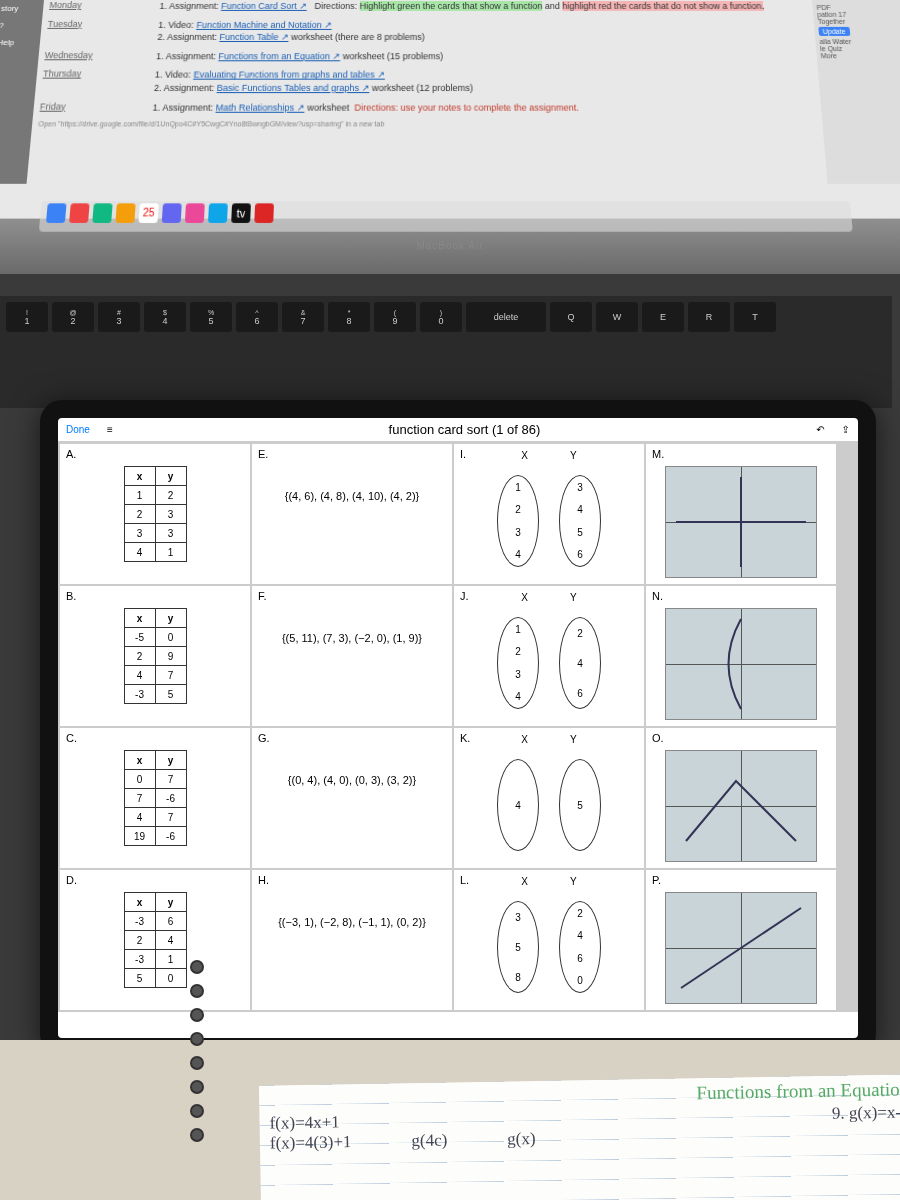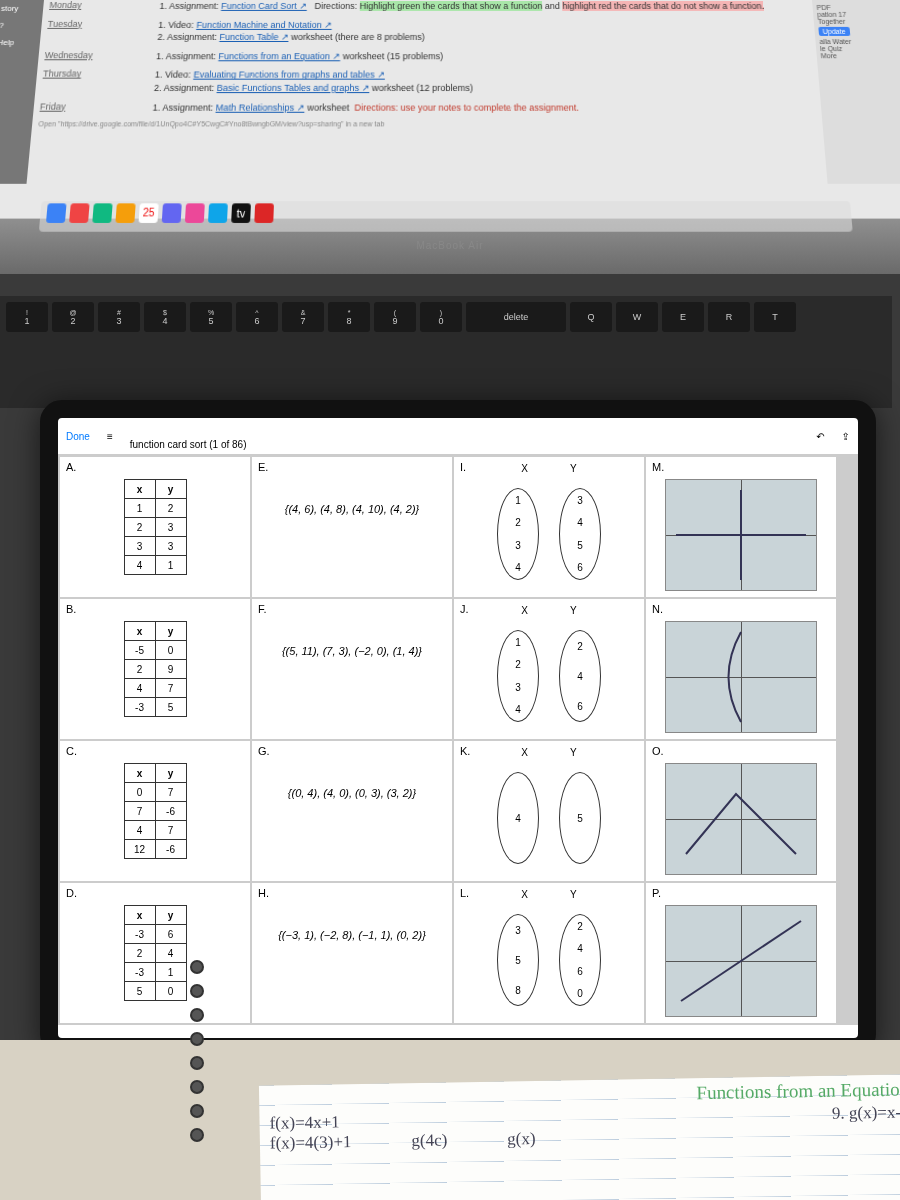--- a/index.html
+++ b/index.html
@@ -140,39 +140,39 @@
   }
   .ipad-toolbar {
     display: flex;
     align-items: center;
     gap: 17px;
     padding: 4px 8px;
     font-size: 10px;
     border-bottom: 1px solid #ccc;
   }
   .done { color: #007aff; }
-  .title { flex: 1; text-align: left; font-size: 10px; margin-top: 17px; }
+  .title { flex: 1; text-align: center; font-size: 13px; }
   .cards-grid {
     display: grid;
     grid-template-columns: 190px 200px 190px 190px;
     grid-auto-rows: 140px;
     gap: 2px;
     padding: 2px;
     background: #ccc;
   }
   .cell {
     background: #fff;
     position: relative;
     padding: 6px;
     font-size: 10px;
   }
   .cell .lbl { position: absolute; top: 4px; left: 6px; font-size: 11px; }
   .mini-table { border-collapse: collapse; margin: 16px auto 0; }
   .mini-table td, .mini-table th { border: 1px solid #333; width: 28px; height: 16px; text-align: center; font-size: 10px; }
-  .setnote { margin-top: 40px; text-align: center; font-size: 11px; font-style: italic; }
+  .setnote { margin-top: 40px; text-align: center; font-size: 11px; }
   .mapping {
     display: flex;
     justify-content: center;
     gap: 20px;
     margin-top: 14px;
     font-size: 10px;
   }
   .oval {
     border: 1px solid #333;
     border-radius: 50%;
@@ -326,21 +326,21 @@
       <span>8</span>
     </div>
   <div class="key">
       <span class="top">(</span>
       <span>9</span>
     </div>
   <div class="key">
       <span class="top">)</span>
       <span>0</span>
     </div>
-  <div class="key" style="width:100px">delete</div>
+  <div class="key" style="width:80px">delete</div>
   <div class="key">Q</div>
   <div class="key">W</div>
   <div class="key">E</div>
   <div class="key">R</div>
   <div class="key">T</div>
 </div>
 
 <div class="ipad">
   <div class="ipad-toolbar">
     <span class="done">Done</span>
@@ -438,21 +438,21 @@
             </tr>
       <tr>
               <td>-3</td>
               <td>5</td>
             </tr>
           </tbody>
         </table>
     </div>
     <div class="cell">
       <span class="lbl">F.</span>
-      <div class="setnote">{(5, 11), (7, 3), (−2, 0), (1, 4)}</div>
+      <div class="setnote">{(5, 11), (7, 3), (−2, 0), (1, 9)}</div>
     </div>
     <div class="cell">
       <span class="lbl">J.</span>
       <div class="maphead">
           <span>X</span>
           <span>Y</span>
         </div>
       <div class="mapping">
         <div class="oval">
             <span>1</span>
@@ -492,21 +492,21 @@
             </tr>
       <tr>
               <td>7</td>
               <td>-6</td>
             </tr>
       <tr>
               <td>4</td>
               <td>7</td>
             </tr>
       <tr>
-              <td>12</td>
+              <td>19</td>
               <td>-6</td>
             </tr>
           </tbody>
         </table>
     </div>
     <div class="cell">
       <span class="lbl">G.</span>
       <div class="setnote">{(0, 4), (4, 0), (0, 3), (3, 2)}</div>
     </div>
     <div class="cell">

